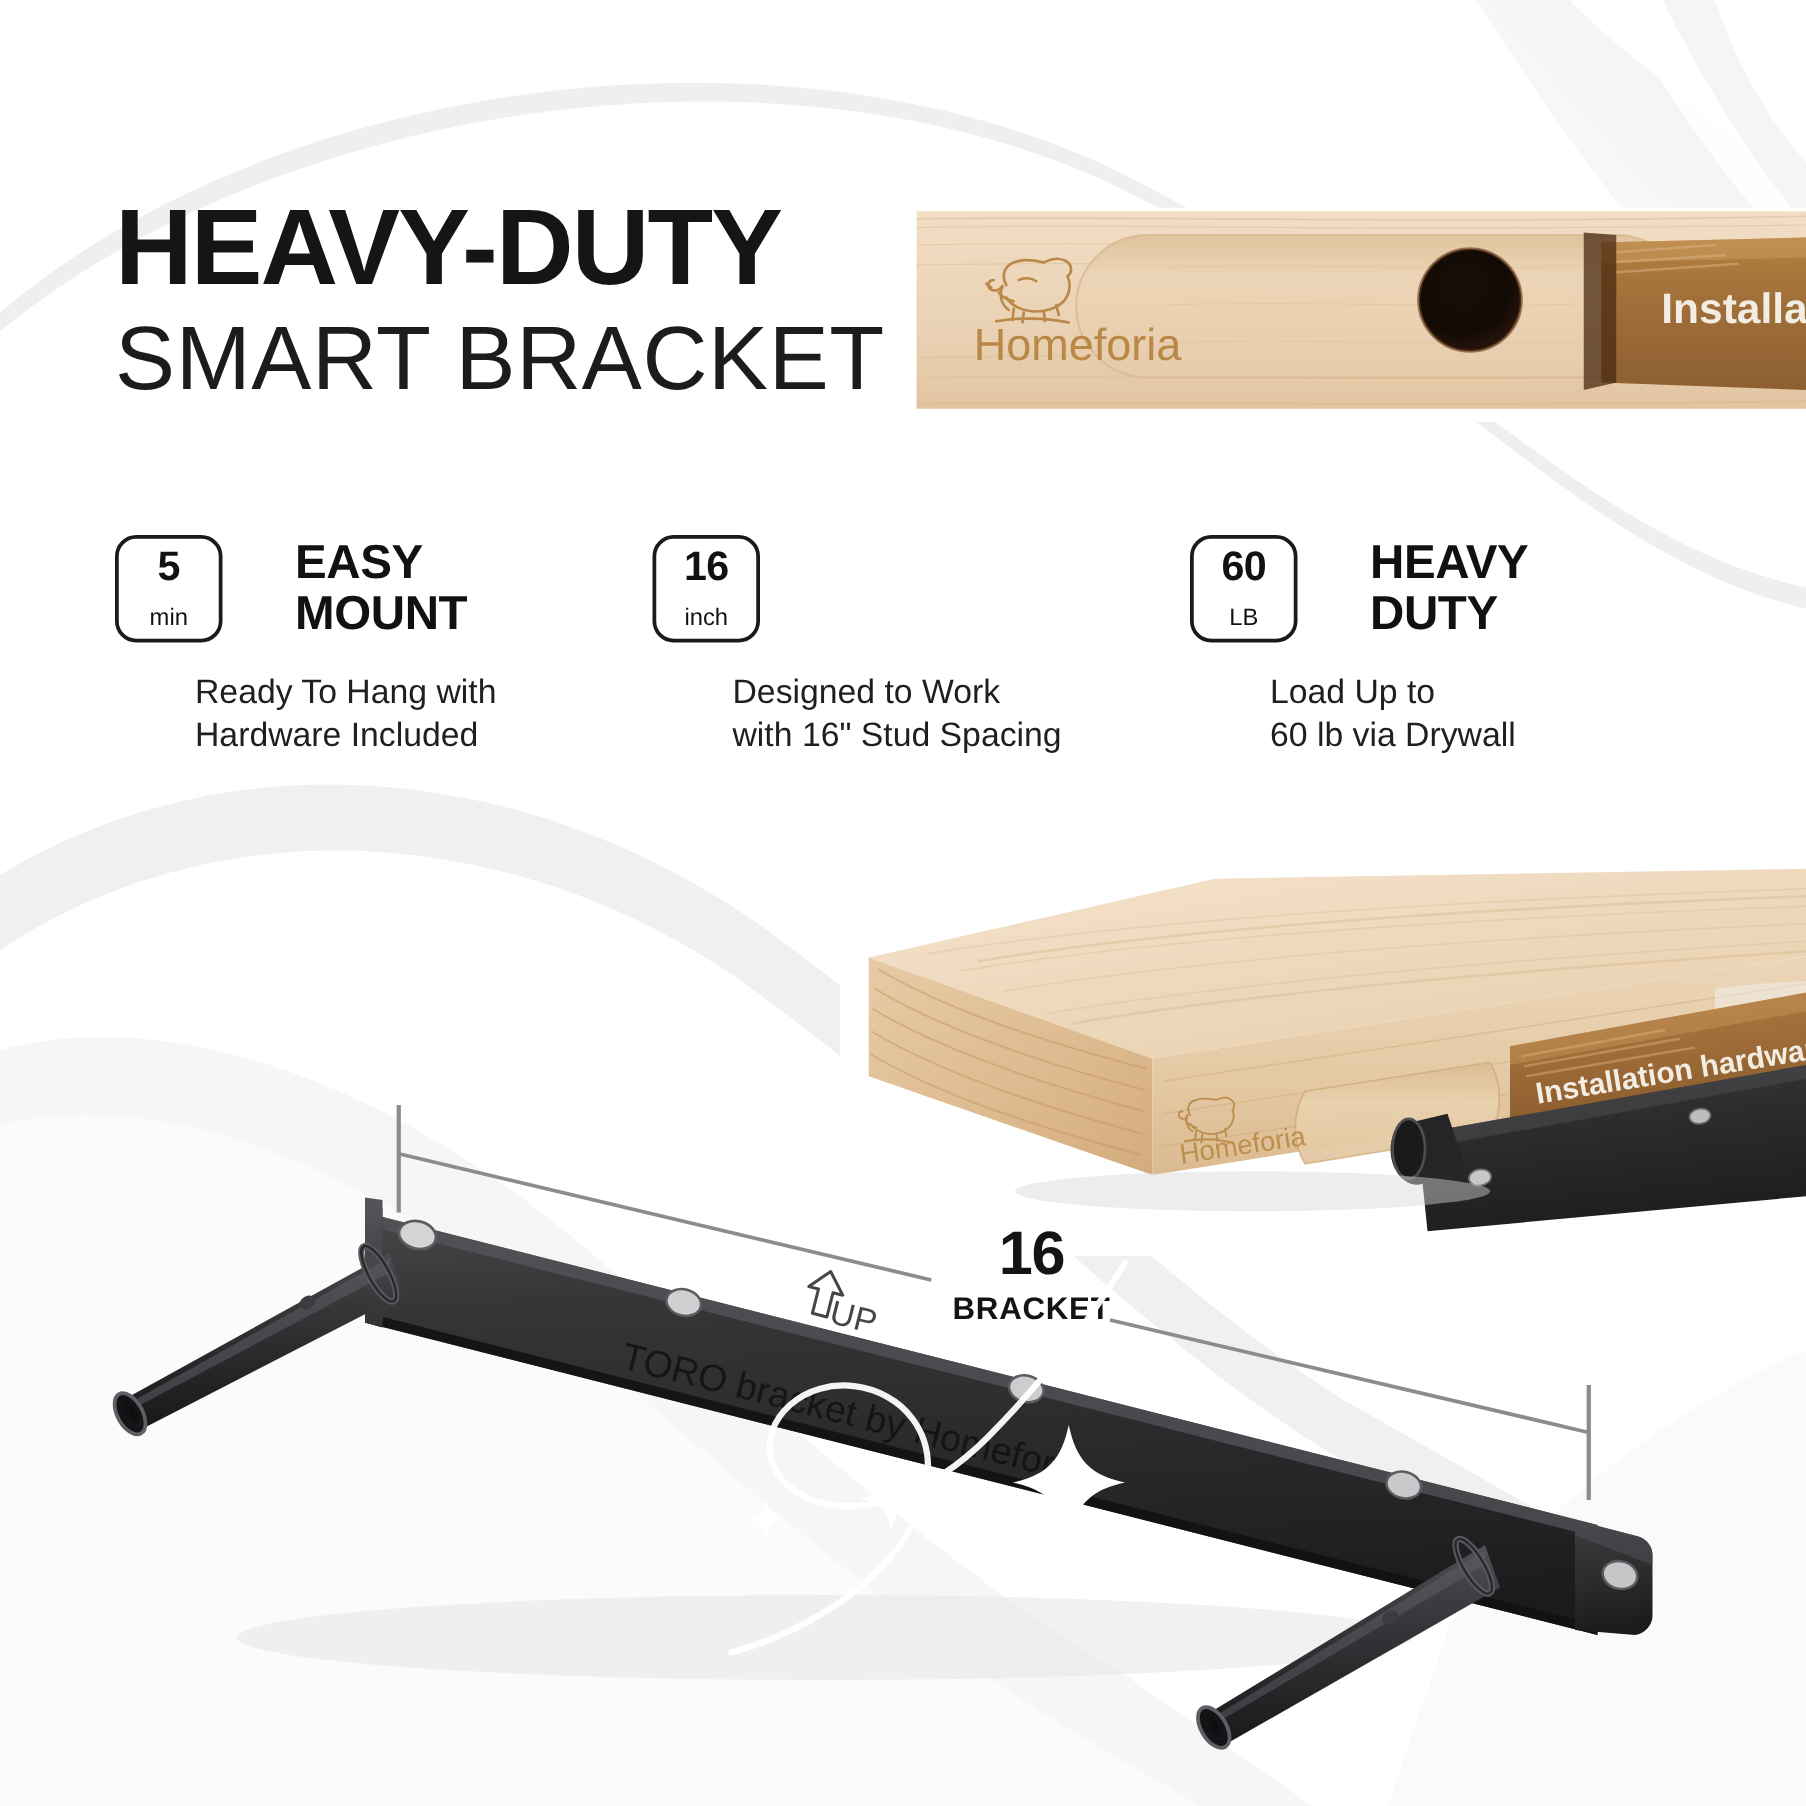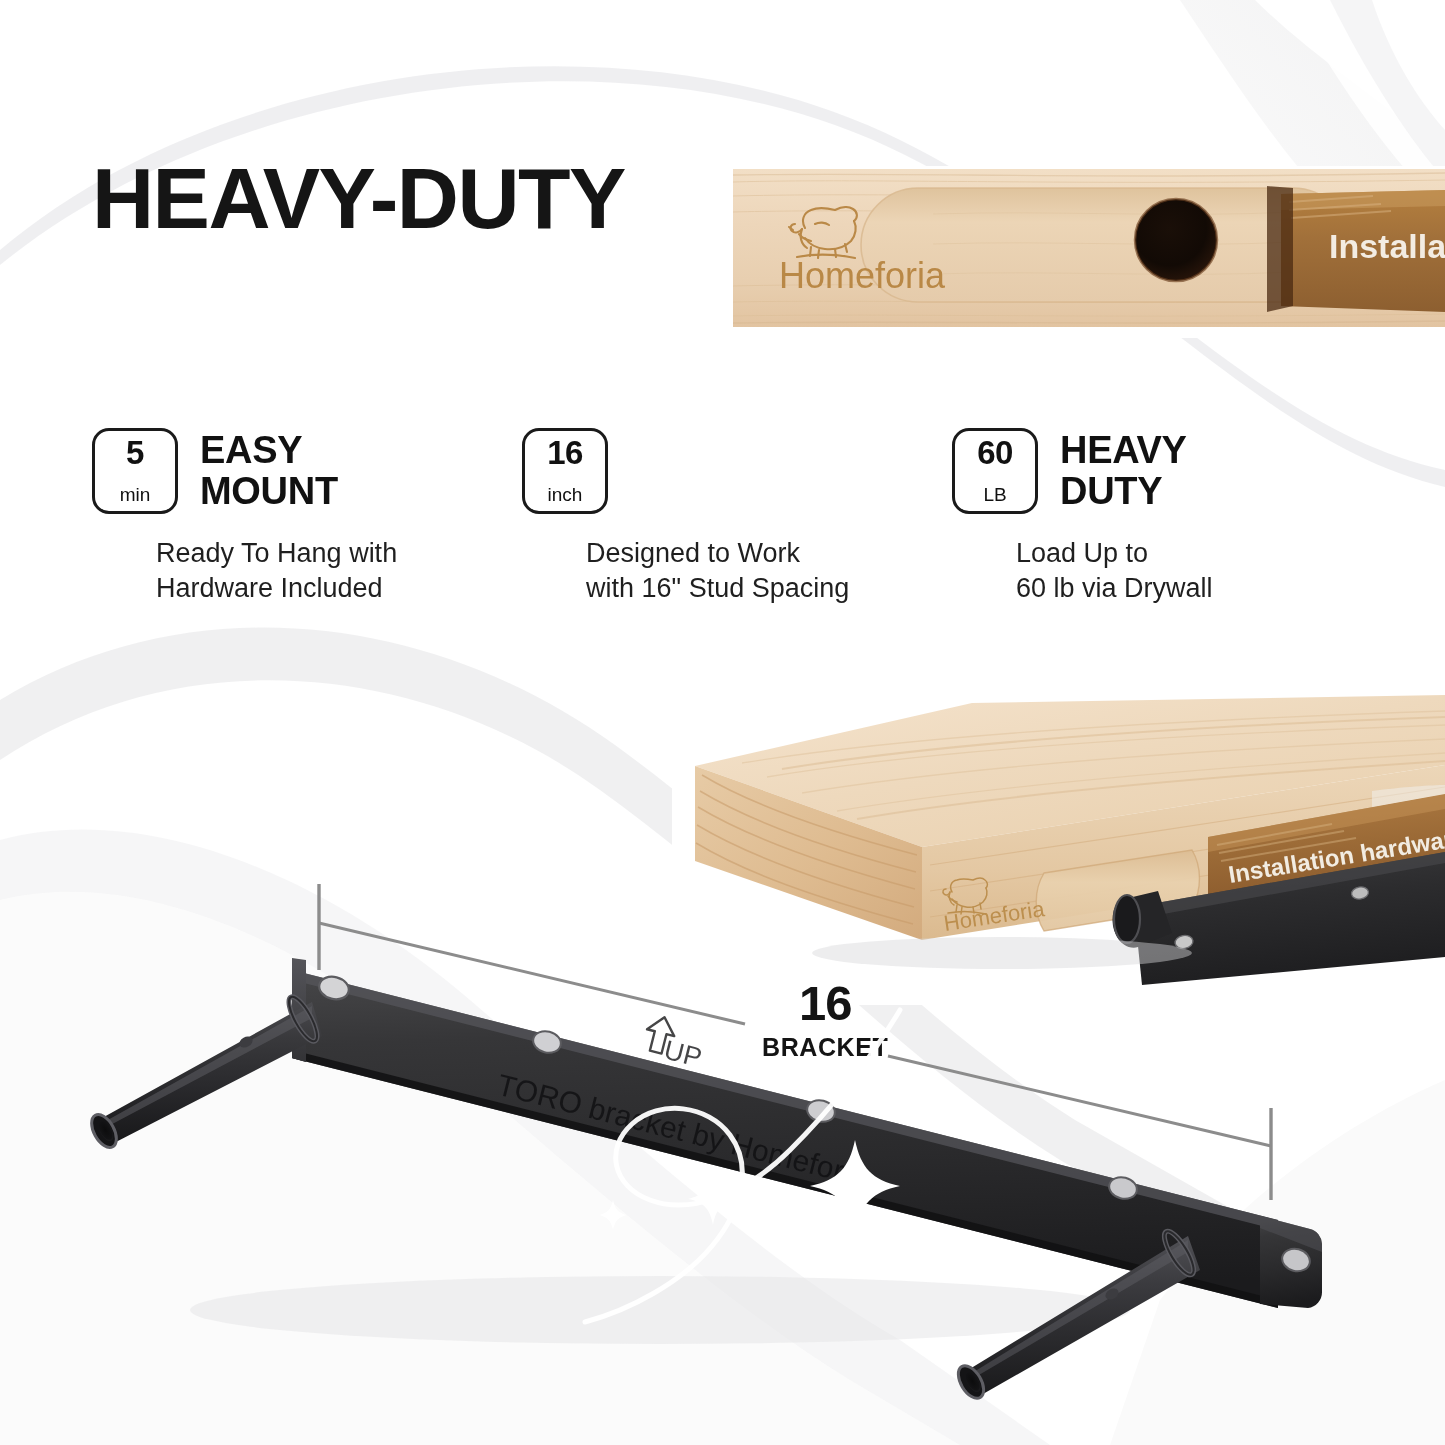--- a/index.html
+++ b/index.html
@@ -94,20 +94,21 @@
     line-height: 1.05;
     margin-top: 17px;
   }
   .feature-title {
     font-size: 38px;
     font-weight: 700;
     color: #111;
     line-height: 1.08;
     letter-spacing: -0.3px;
     padding-top: 2px;
+    margin-left: 36px;
   }
   .feature-desc {
     margin-left: 64px;
     margin-top: 22px;
     font-size: 27px;
     font-weight: 300;
     color: #1f1f1f;
     line-height: 1.3;
   }
 
@@ -227,20 +228,21 @@
                L0,1445 Z" fill="#f2f2f3" opacity="0.7"></path>
       <path d="M0,900 C140,865 310,945 445,1060 C580,1175 720,1300 850,1380 L960,1445
                L0,1445 Z" fill="#fbfbfb" opacity="0.85"></path>
 
       <path d="M1445,1080 C1330,1130 1230,1210 1160,1300 L1110,1445 L1445,1445 Z" fill="#fafafa"></path>
     </svg>
   </div>
 
   <div class="headline">
     <span class="line1">HEAVY-DUTY</span>
+    <span class="line2">SMART BRACKET</span>
   </div>
 
   <div class="photo-top">
     <svg width="712" height="172" viewBox="0 0 712 172" xmlns="http://www.w3.org/2000/svg">
       <defs>
         <linearGradient id="woodTop" x1="0" y1="0" x2="0" y2="1">
           <stop offset="0%" stop-color="#f2dfc6"></stop>
           <stop offset="35%" stop-color="#edd6ba"></stop>
           <stop offset="70%" stop-color="#e8cfb0"></stop>
           <stop offset="100%" stop-color="#e2c4a1"></stop>

